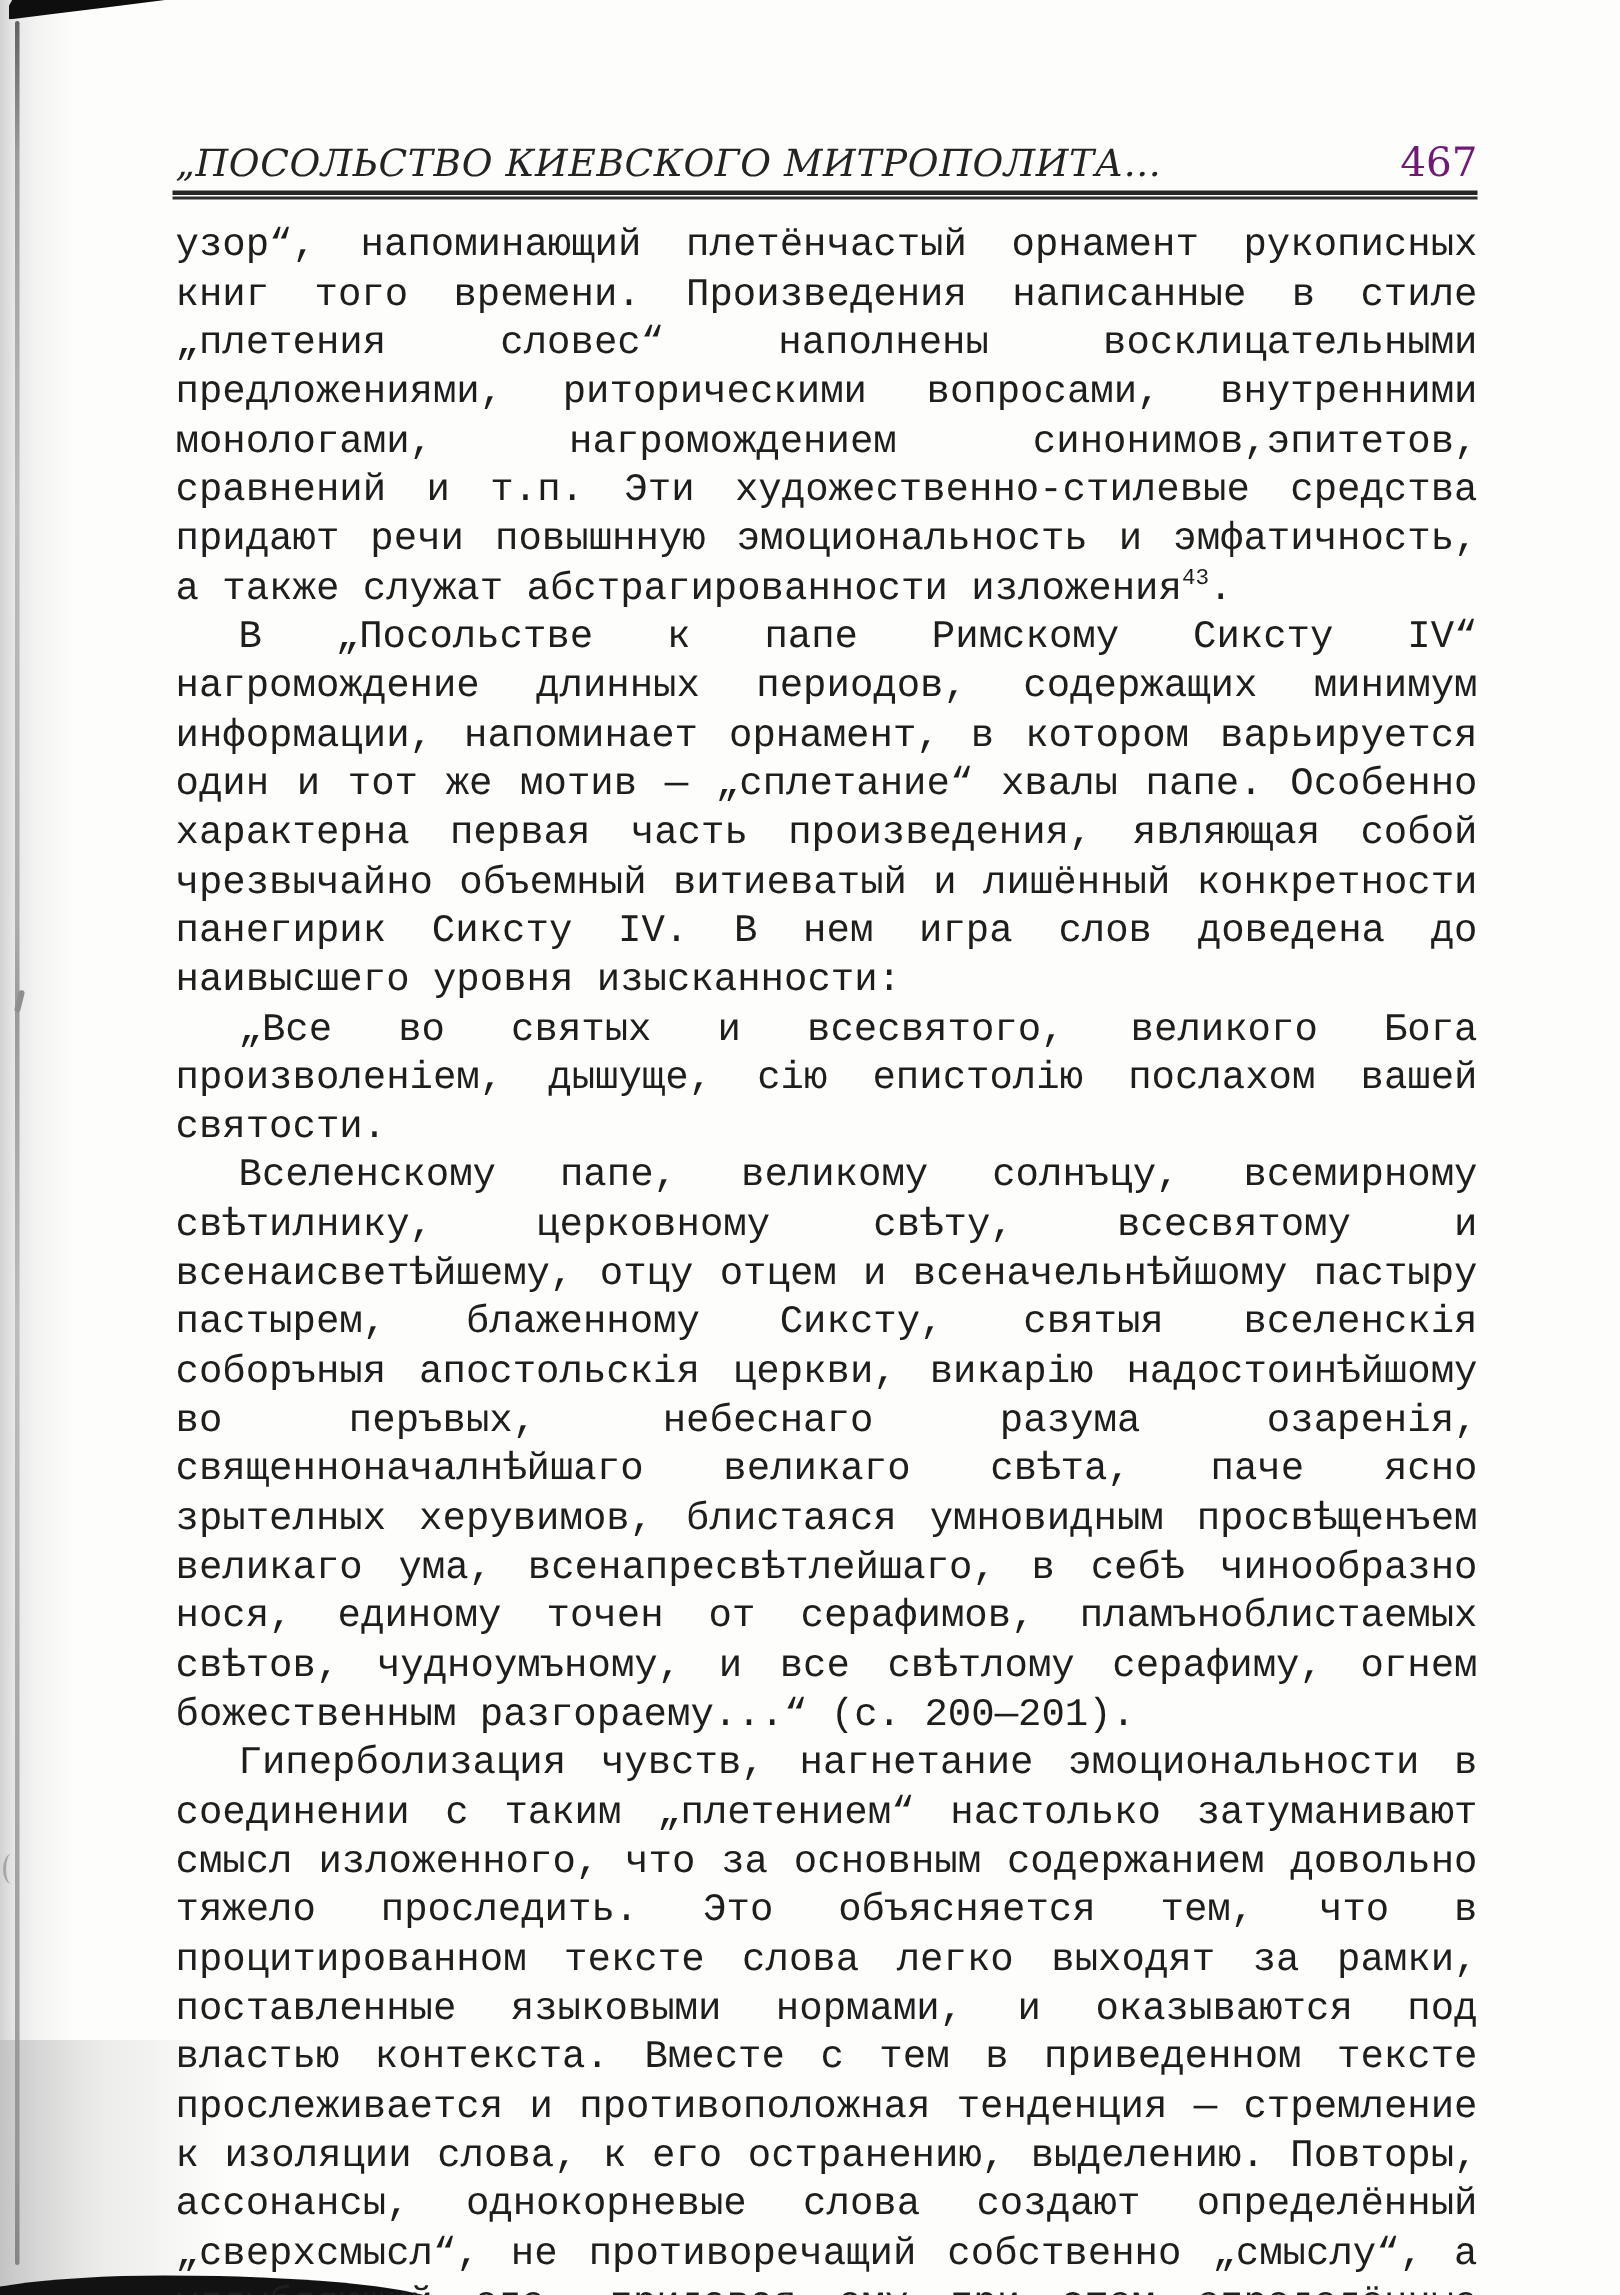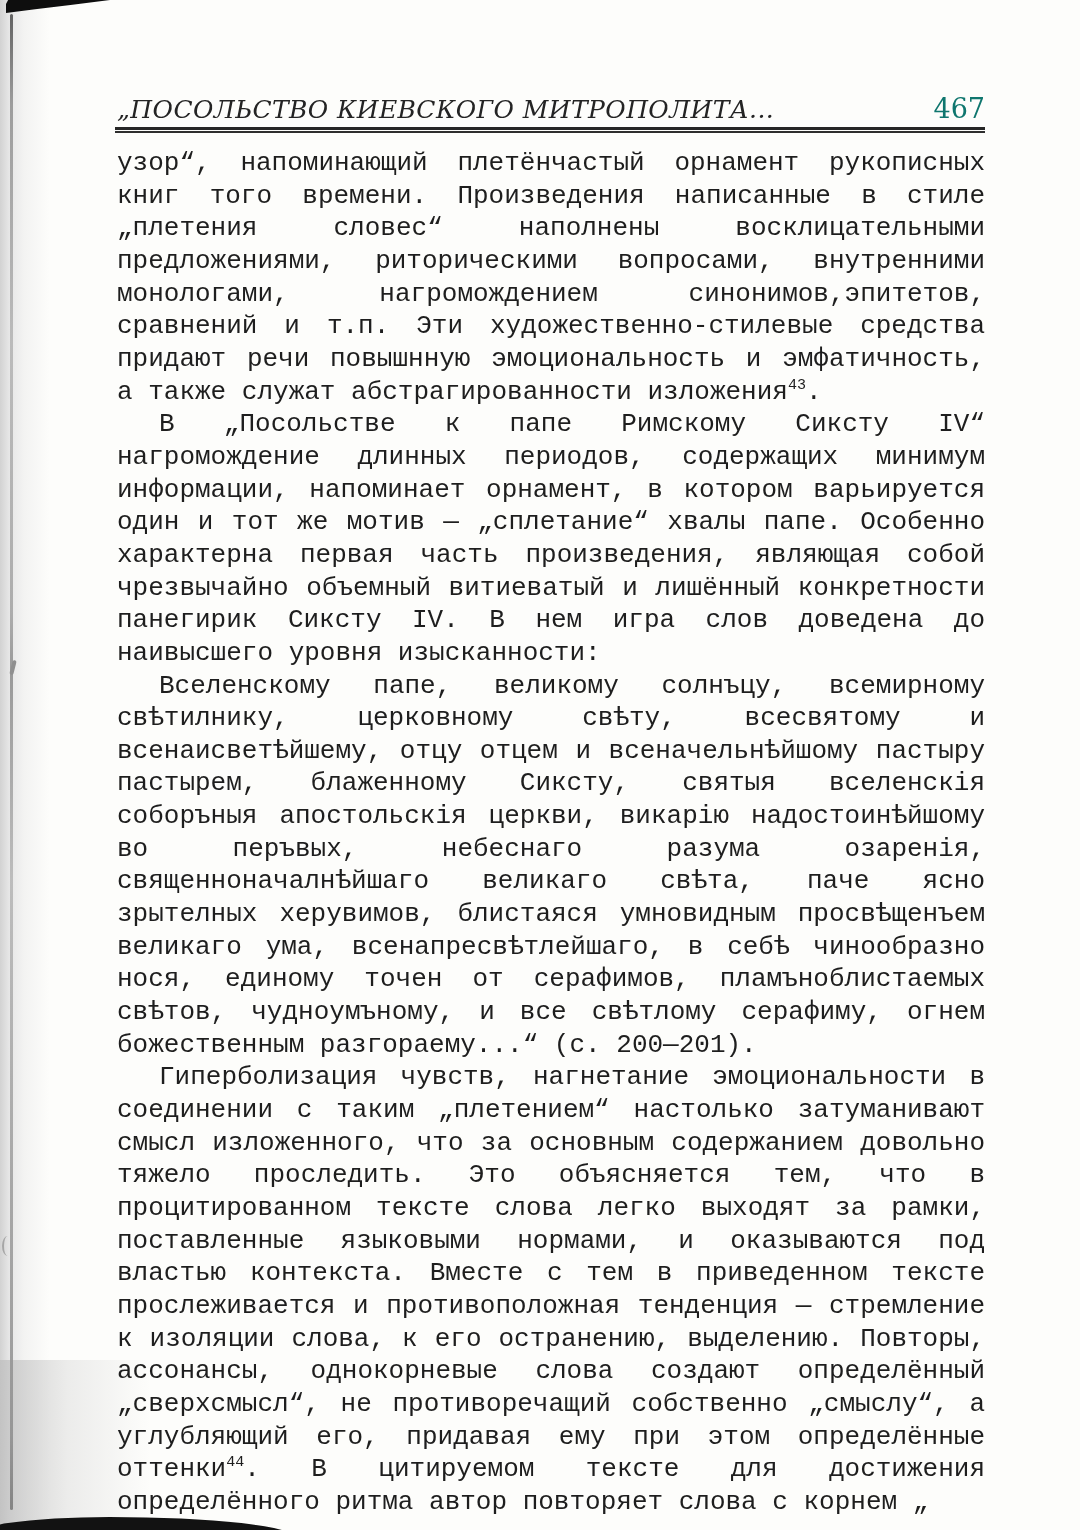--- a/index.html
+++ b/index.html
@@ -84,21 +84,21 @@
   }
   .running-title {
     font-style: italic;
     font-size: 25px;
     letter-spacing: 0.4px;
     color: #242424;
     white-space: nowrap;
   }
   .page-number {
     font-size: 27px;
-    color: #0f766e;
+    color: #701a75;
   }
   .header-rule {
     position: absolute;
     left: 115px; right: 95px; top: 127px;
     height: 2px;
   }
   .header-rule .rule-a {
     height: 3px;
     background: #262626;
   }
@@ -151,17 +151,18 @@
     <span class="page-number">467</span>
   </div>
   <div class="header-rule">
     <div class="rule-a"></div>
     <div class="rule-b"></div>
   </div>
 
   <div class="body-text">
       <p class=""><span>узор“, напоминающий плетёнчастый орнамент рукописных книг того времени. Произведения написанные в стиле „плетения словес“ наполнены восклицательными предложениями, риторическими вопросами, внутренними монологами, нагромождением синонимов,эпитетов, сравнений и т.п. Эти художественно-стилевые средства придают речи повышнную эмоциональность и эмфатичность, а также служат абстрагированности изложения</span><sup>43</sup><span>.</span></p>
       <p class="indent"><span>В „Посольстве к папе Римскому Сиксту IV“ нагромождение длинных периодов, содержащих минимум информации, напоминает орнамент, в котором варьируется один и тот же мотив — „сплетание“ хвалы папе. Особенно характерна первая часть произведения, являющая собой чрезвычайно объемный витиеватый и лишённый конкретности панегирик Сиксту IV. В нем игра слов доведена до наивысшего уровня изысканности:</span></p>
+      <p class="indent"><span>„Все во святых и всесвятого, великого Бога произволеніем, дышуще, сію епистолію послахом вашей святости.</span></p>
       <p class="indent"><span>Вселенскому папе, великому солнъцу, всемирному свѣтилнику, церковному свѣту, всесвятому и всенаисветѣйшему, отцу отцем и всеначельнѣйшому пастыру пастырем, блаженному Сиксту, святыя вселенскія соборъныя апостольскія церкви, викарію надостоинѣйшому во перъвых, небеснаго разума озаренія, священноначалнѣйшаго великаго свѣта, паче ясно зрытелных херувимов, блистаяся умновидным просвѣщенъем великаго ума, всенапресвѣтлейшаго, в себѣ чинообразно нося, единому точен от серафимов, пламъноблистаемых свѣтов, чудноумъному, и все свѣтлому серафиму, огнем божественным разгораему...“ (с. 200—201).</span></p>
       <p class="indent"><span>Гиперболизация чувств, нагнетание эмоциональности в соединении с таким „плетением“ настолько затуманивают смысл изложенного, что за основным содержанием довольно тяжело проследить. Это объясняется тем, что в процитированном тексте слова легко выходят за рамки, поставленные языковыми нормами, и оказываются под властью контекста. Вместе с тем в приведенном тексте прослеживается и противоположная тенденция — стремление к изоляции слова, к его остранению, выделению. Повторы, ассонансы, однокорневые слова создают определённый „сверхсмысл“, не противоречащий собственно „смыслу“, а углубляющий его, придавая ему при этом определённые оттенки</span><sup>44</sup><span>. В цитируемом тексте для достижения определённого ритма автор повторяет слова с корнем „</span></p>
     </div>
 
 </div>
 
 </body></html>

